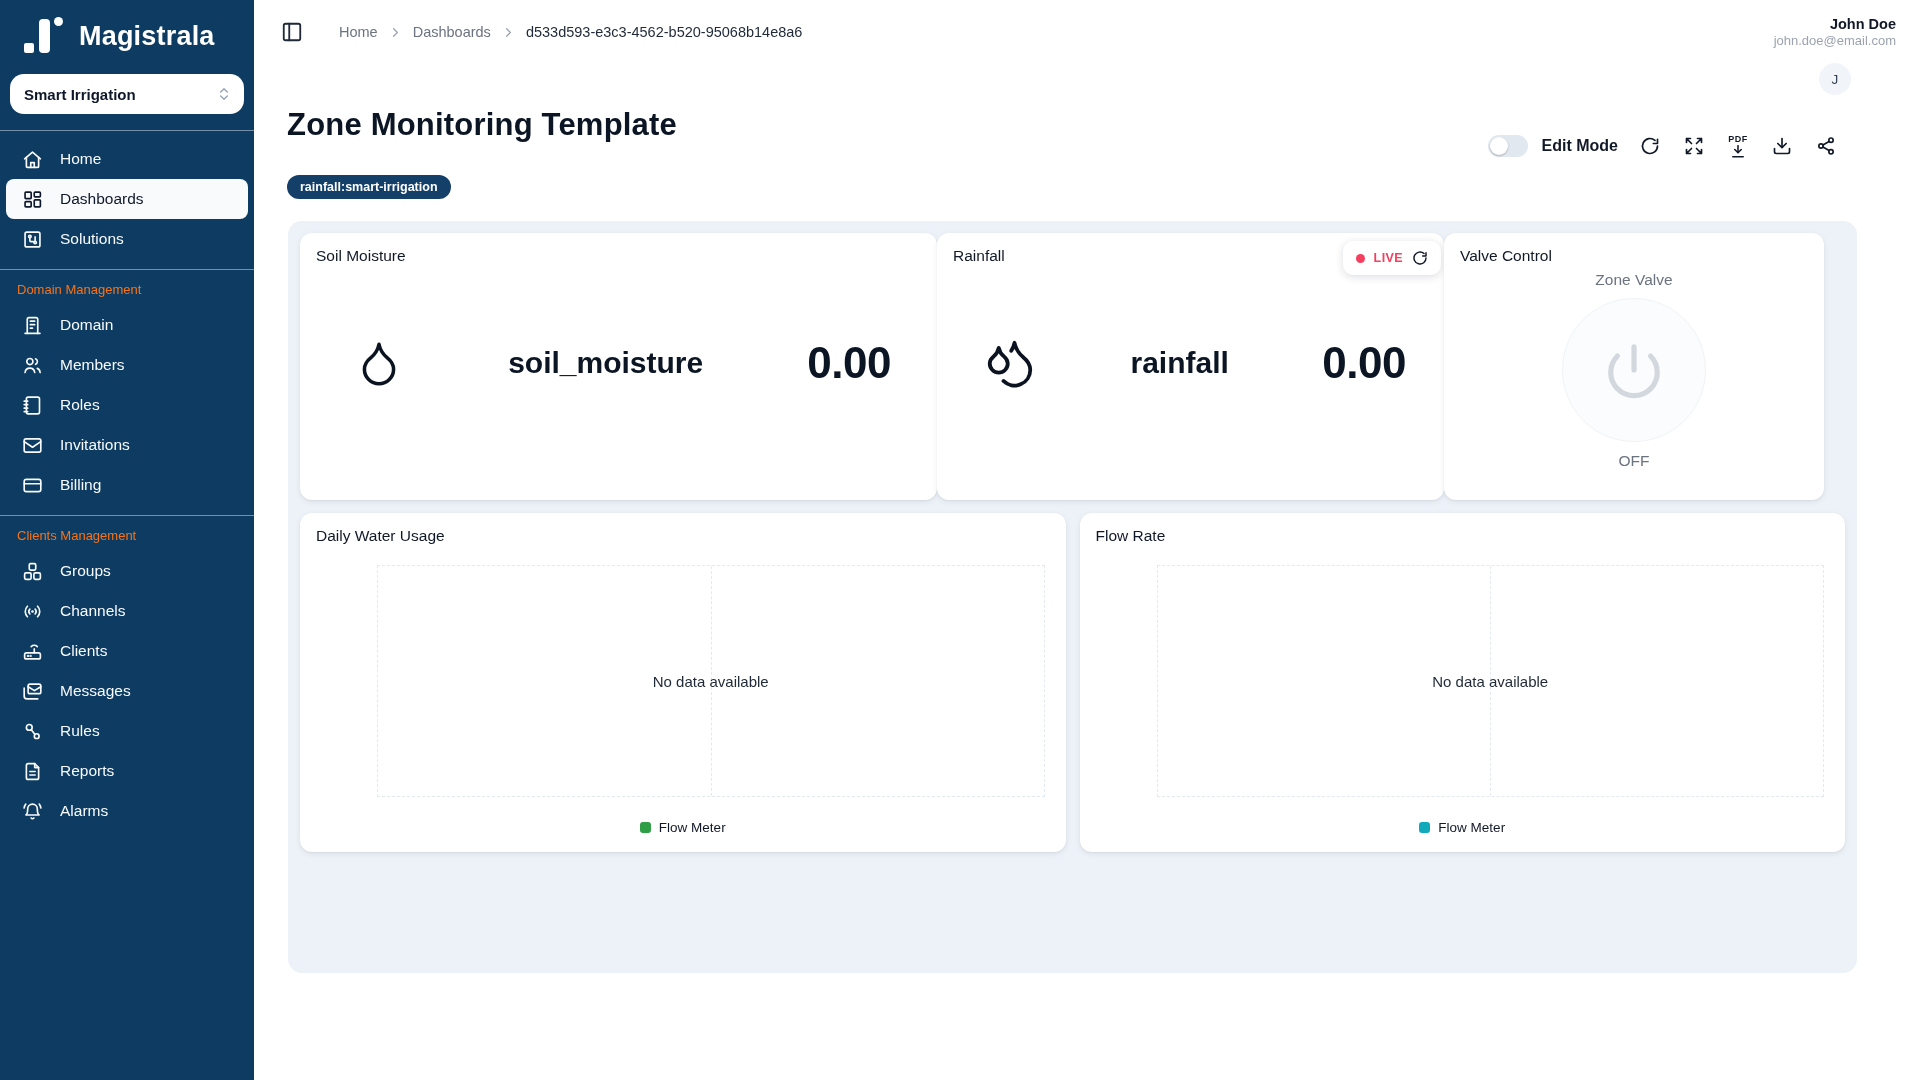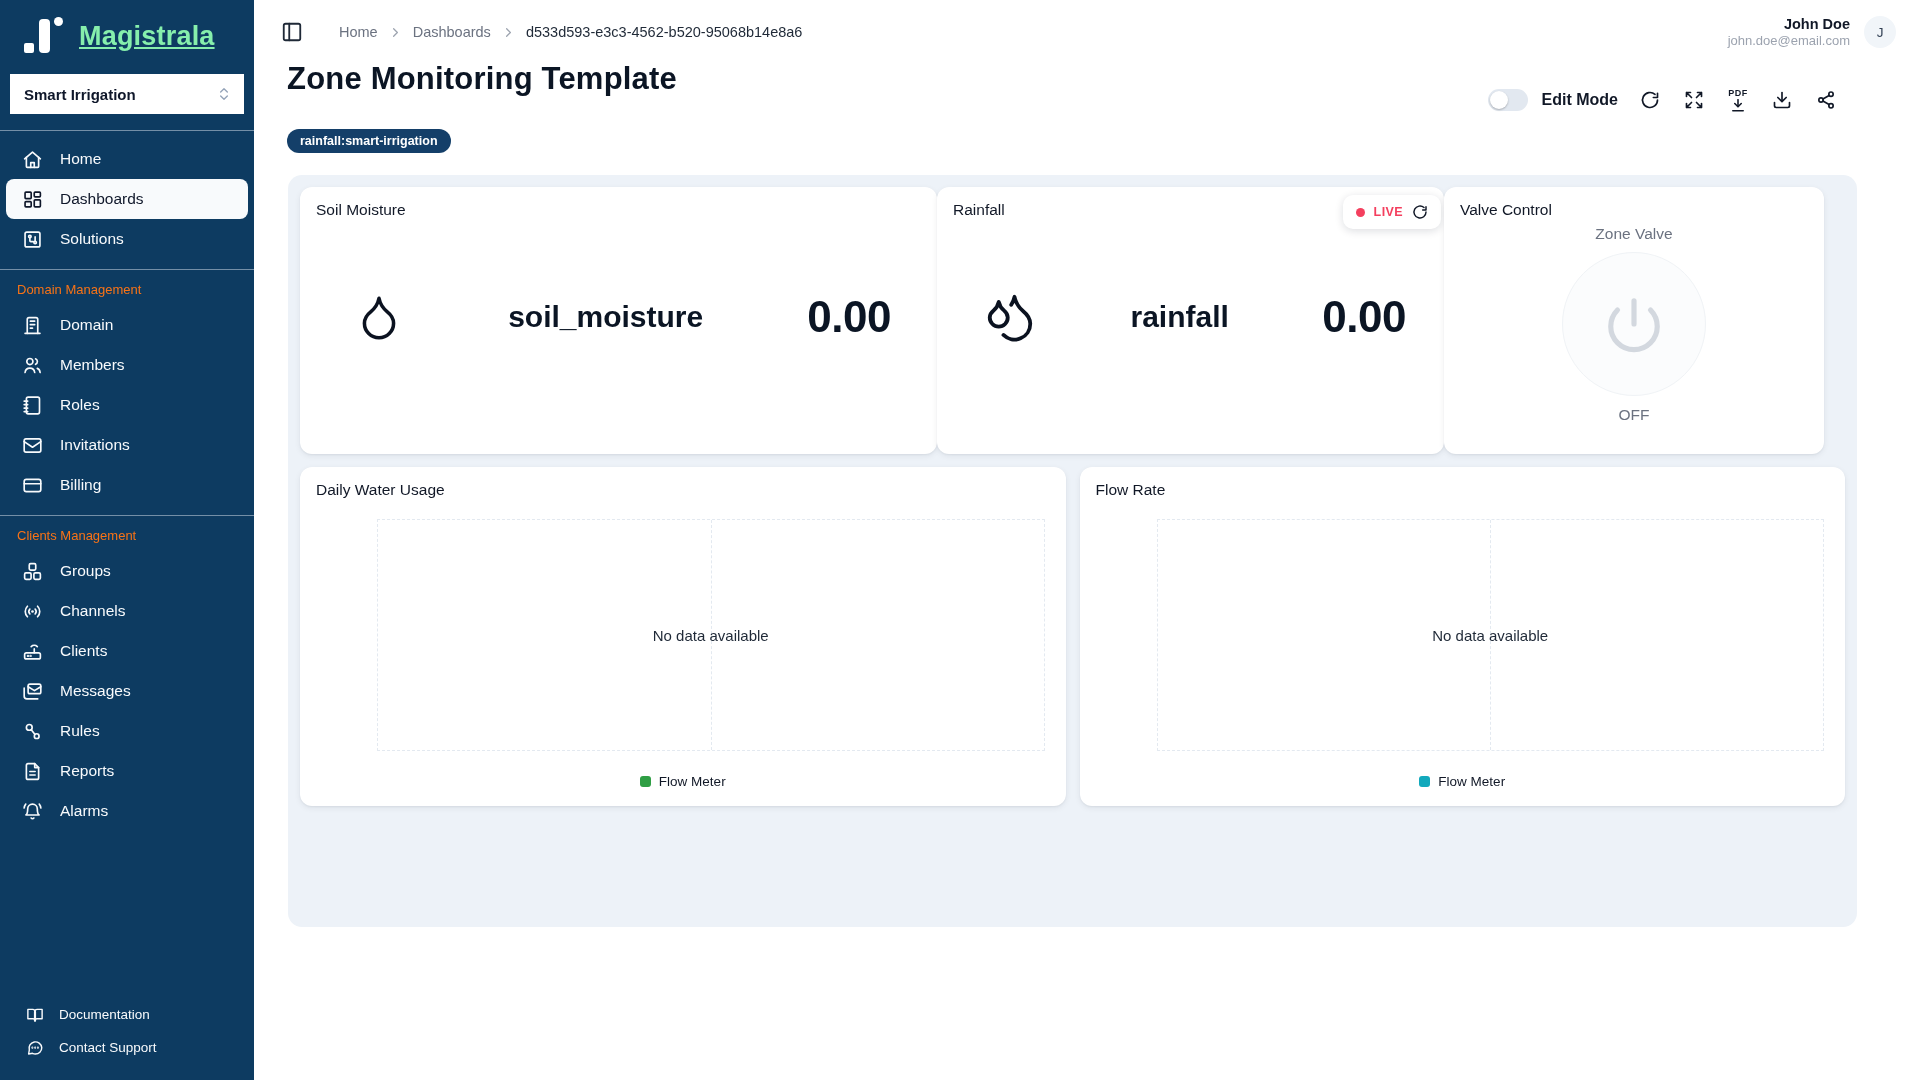--- a/index.html
+++ b/index.html
@@ -7,43 +7,43 @@
   body { font-family:"Liberation Sans", sans-serif; background:#ffffff; display:flex; color:#111827; }
   svg { display:block; }
 
   
   .sidebar { width:254px; flex-shrink:0; background:#0d3b61; color:#f1f5f9; display:flex; flex-direction:column; height:1080px; }
   .logo-row { display:flex; align-items:center; gap:13px; padding:16px 16px 12px 24px; }
   .logo-mark { position:relative; width:42px; height:40px; flex-shrink:0; }
   .lm-sq { position:absolute; left:0; bottom:3px; width:10px; height:10px; background:#fff; border-radius:2px; }
   .lm-bar { position:absolute; left:15px; top:3px; width:11px; height:34px; background:#fff; border-radius:4px; }
   .lm-dot { position:absolute; right:3px; top:1px; width:9px; height:9px; background:#fff; border-radius:50%; }
-  .logo-text { font-size:27px; font-weight:700; color:#86efac; letter-spacing:.2px;text-decoration:underline; }
-  .ws-select { margin:6px 10px 16px 10px; background:#fff; border-radius:0; height:40px; display:flex; align-items:center; justify-content:space-between; padding:0 12px 0 14px; color:#0f172a; font-size:15px; font-weight:600; cursor:pointer; }
+  .logo-text { font-size:27px; font-weight:700; color:#ffffff; letter-spacing:.2px; }
+  .ws-select { margin:6px 10px 16px 10px; background:#fff; border-radius:14px; height:40px; display:flex; align-items:center; justify-content:space-between; padding:0 12px 0 14px; color:#0f172a; font-size:15px; font-weight:600; cursor:pointer; }
   .ws-select .chev { color:#94a3b8; }
   .sb-divider { height:1px; background:rgba(203,213,225,.55); }
   .nav { padding:8px 0 0 0; }
   .nav-item { display:flex; align-items:center; gap:17px; height:40px; padding:0 14px 0 22px; font-size:15.5px; color:#f8fafc; cursor:pointer; }
   .nav-item .nico { flex-shrink:0; }
   .nav-item.active { background:#f8fafc; color:#0f172a; border-radius:8px; margin:0 6px; padding-left:16px; }
   .section-label { font-size:13px; color:#f97316; padding:12px 22px 8px 17px; }
   .sec-divider { height:1px; background:rgba(203,213,225,.55); margin-top:10px; }
   .sb-footer { margin-top:auto; padding:0 0 16px 0; }
   .sb-footer .nav-item { height:33px; font-size:13.5px; gap:15px; padding-left:26px; }
 
   
   .main { flex:1; position:relative; }
   .topbar { display:flex; align-items:flex-start; justify-content:space-between; padding:15px 24px 0 27px; }
   .tb-left { display:flex; align-items:center; gap:36px; margin-top:6px; }
   .toggle-sidebar-btn { color:#1f2937; cursor:pointer; }
   .breadcrumb { display:flex; align-items:center; gap:10px; font-size:14.5px; }
   .crumb { color:#6b7280; cursor:pointer; }
   .crumb.current { color:#1f2937; cursor:default; }
   .crumb-sep { color:#9ca3af; }
-  .user-block { display:flex; align-items:center; gap:14px; }
+  .user-block { display:flex; align-items:center; gap:14px;flex-direction:column; }
   .user-txt { text-align:right; line-height:1.25; }
   .user-name { font-size:14.5px; font-weight:700; color:#111827; }
   .user-email { font-size:13px; color:#9ca3af; }
   .avatar { width:32px; height:32px; border-radius:50%; background:#f1f5f9; display:flex; align-items:center; justify-content:center; font-size:13.5px; color:#334155; cursor:pointer; }
 
   .title-row { display:flex; align-items:flex-start; justify-content:space-between; padding:12px 72px 0 33px; }
   .page-title { font-size:31px; font-weight:800; color:#0b1524; letter-spacing:.2px; }
   .controls { display:flex; align-items:center; margin-top:24px; }
   .switch { width:40px; height:22px; border-radius:11px; background:#e2e8f0; position:relative; cursor:pointer; }
   .knob { position:absolute; left:2px; top:2px; width:18px; height:18px; border-radius:50%; background:#fff; box-shadow:0 1px 2px rgba(0,0,0,.25); }
@@ -239,38 +239,20 @@
       <svg class="nico" width="21" height="21" viewBox="0 0 24 24" fill="none" stroke="currentColor" stroke-width="1.9" stroke-linecap="round" stroke-linejoin="round">
           <path d="M6.5 9a5.5 5.5 0 0 1 11 0c0 5.5 2 7 2 7h-15s2-1.5 2-7"></path>
           <path d="M10.5 19.5a1.8 1.8 0 0 0 3 0"></path>
           <path d="M4.3 3.5A8.5 8.5 0 0 0 2.5 8"></path>
           <path d="M19.7 3.5A8.5 8.5 0 0 1 21.5 8"></path>
         </svg>
       <span>Alarms</span>
     </div>
   </nav>
 
-  <div class="sb-footer">
-    <div class="nav-item">
-      <svg class="nico" width="18" height="18" viewBox="0 0 24 24" fill="none" stroke="currentColor" stroke-width="1.9" stroke-linecap="round" stroke-linejoin="round">
-          <path d="M2.5 4.5H9a3.5 3.5 0 0 1 3.5 3.5v12A3 3 0 0 0 9.5 17h-7z"></path>
-          <path d="M21.5 4.5H15A3.5 3.5 0 0 0 11.5 8v12a3 3 0 0 1 3-3h7z"></path>
-        </svg>
-      <span>Documentation</span>
-    </div>
-    <div class="nav-item">
-      <svg class="nico" width="18" height="18" viewBox="0 0 24 24" fill="none" stroke="currentColor" stroke-width="1.9" stroke-linecap="round" stroke-linejoin="round">
-          <path d="M21 11.5a8.5 8.5 0 0 1-8.5 8.5 8.4 8.4 0 0 1-3.8-.9L3.5 20l.9-5.2a8.5 8.5 0 1 1 16.6-3.3z"></path>
-          <circle cx="8.5" cy="11.5" r=".4" fill="currentColor"></circle>
-          <circle cx="12.2" cy="11.5" r=".4" fill="currentColor"></circle>
-          <circle cx="15.9" cy="11.5" r=".4" fill="currentColor"></circle>
-        </svg>
-      <span>Contact Support</span>
-    </div>
-  </div>
 </aside>
 
 <main class="main">
 
   <div class="topbar">
     <div class="tb-left">
       <svg class="toggle-sidebar-btn" width="22" height="22" viewBox="0 0 24 24" fill="none" stroke="currentColor" stroke-width="2" stroke-linecap="round" stroke-linejoin="round">
           <rect x="3" y="3" width="18" height="18" rx="2"></rect>
           <path d="M9 3v18"></path>
         </svg>

